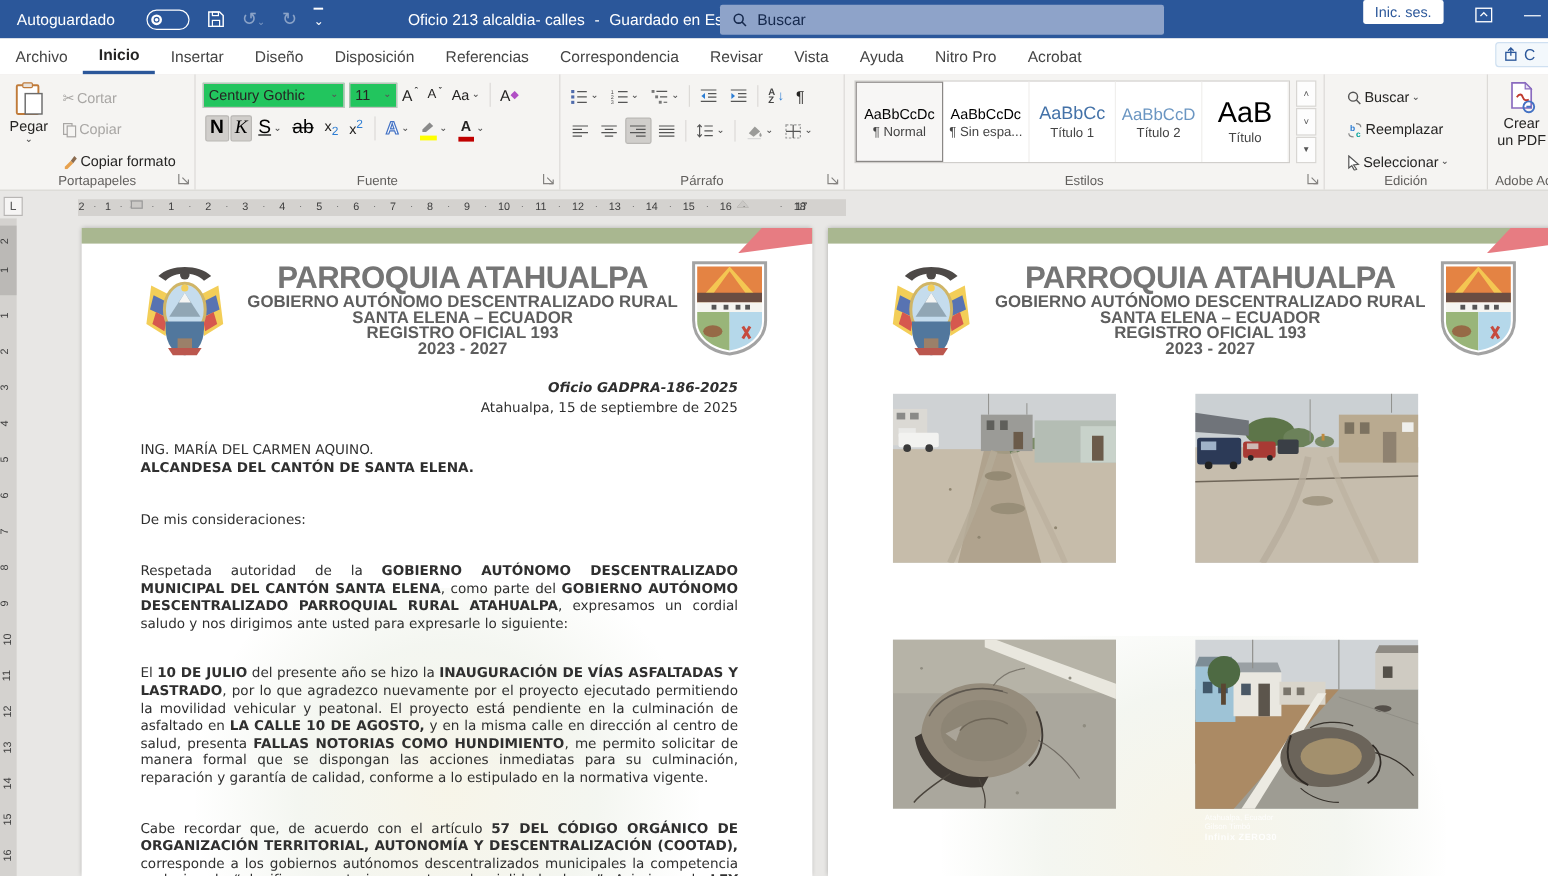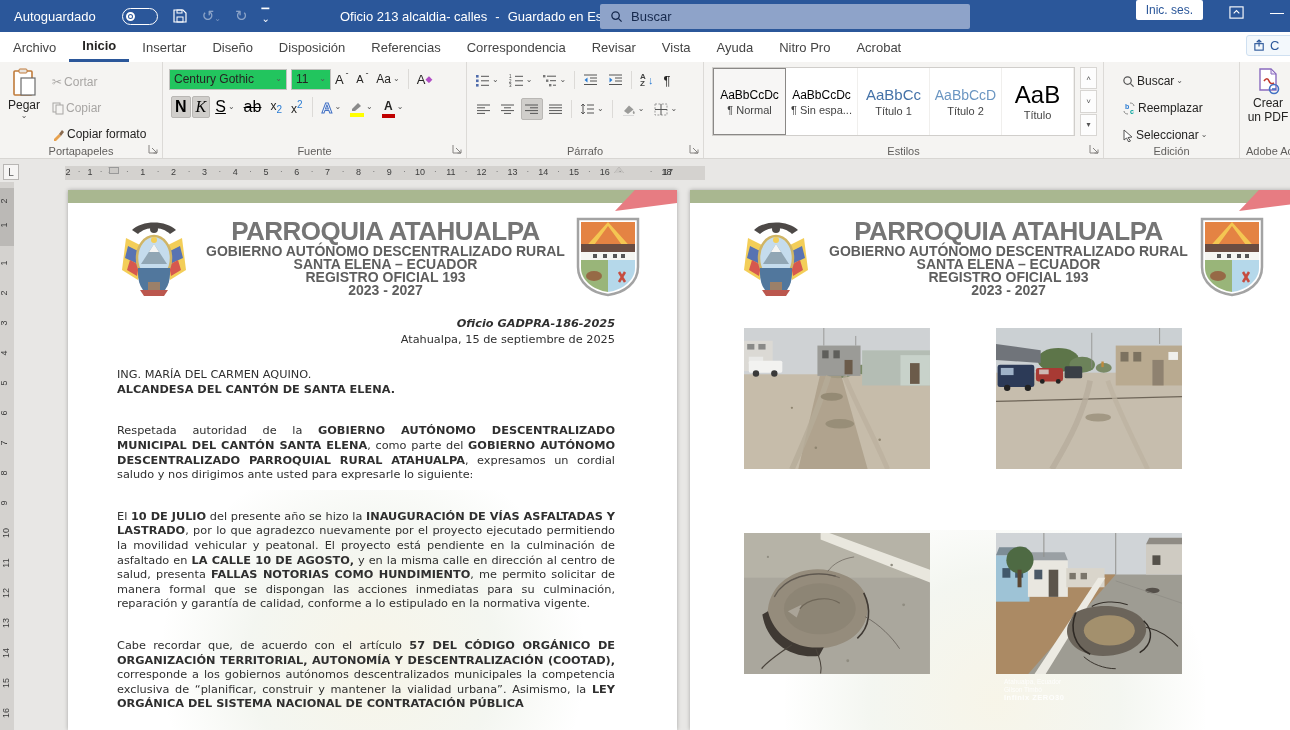--- a/index.html
+++ b/index.html
@@ -583,20 +583,21 @@
         <path d="M44 56 l6 10 M50 56 l-6 10" stroke="#c0392b" stroke-width="2.5"></path>
       </svg>
     </div>
     <div class="btext">
       <div class="refline">Oficio GADPRA-186-2025</div>
       <div class="dateline">Atahualpa, 15 de septiembre de 2025</div>
       <div class="addr">
         <span>ING. MARÍA DEL CARMEN AQUINO.</span>
         <b>ALCANDESA DEL CANTÓN DE SANTA ELENA.</b>
       </div>
+      <div class="sal">De mis consideraciones:</div>
       <p class="just"><span>Respetada autoridad de la </span><b>GOBIERNO AUTÓNOMO DESCENTRALIZADO MUNICIPAL DEL CANTÓN SANTA ELENA</b><span>, como parte del </span><b>GOBIERNO AUTÓNOMO DESCENTRALIZADO PARROQUIAL RURAL ATAHUALPA</b><span>, expresamos un cordial saludo y nos dirigimos ante usted para expresarle lo siguiente:</span></p>
       <p class="just"><span>El </span><b>10 DE JULIO</b><span> del presente año se hizo la </span><b>INAUGURACIÓN DE VÍAS ASFALTADAS Y LASTRADO</b><span>, por lo que agradezco nuevamente por el proyecto ejecutado permitiendo la movilidad vehicular y peatonal. El proyecto está pendiente en la culminación de asfaltado en </span><b>LA CALLE 10 DE AGOSTO,</b><span> y en la misma calle en dirección al centro de salud, presenta </span><b>FALLAS NOTORIAS COMO HUNDIMIENTO</b><span>, me permito solicitar de manera formal que se dispongan las acciones inmediatas para su culminación, reparación y garantía de calidad, conforme a lo estipulado en la normativa vigente.</span></p>
       <p class="just"><span>Cabe recordar que, de acuerdo con el artículo </span><b>57 DEL CÓDIGO ORGÁNICO DE ORGANIZACIÓN TERRITORIAL, AUTONOMÍA Y DESCENTRALIZACIÓN (COOTAD),</b><span> corresponde a los gobiernos autónomos descentralizados municipales la competencia exclusiva de “planificar, construir y mantener la vialidad urbana”. Asimismo, la </span><b>LEY ORGÁNICA DEL SISTEMA NACIONAL DE CONTRATACIÓN PÚBLICA</b></p>
     </div>
   </div>
 
   <div class="page p2">
     <div class="band"></div>
     <div class="wmk" style="top:340px"></div>
     <div class="dhead">

